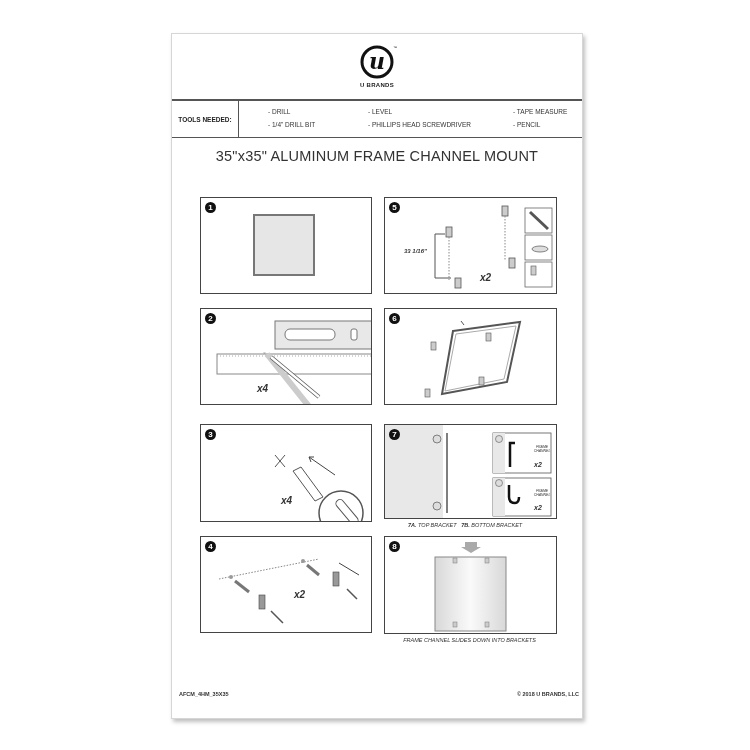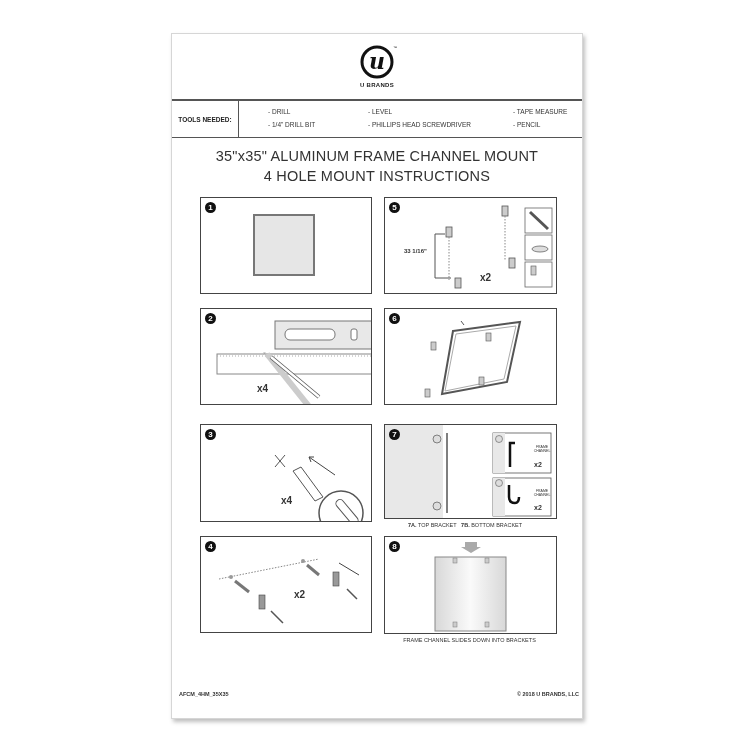--- a/index.html
+++ b/index.html
@@ -9,21 +9,21 @@
            border:1px solid #d6d6d6; box-shadow:2px 3px 4px rgba(0,0,0,0.25); }
   .logo { position:absolute; left:185px; top:8px; width:40px; height:40px; }
   .brand { position:absolute; left:0; width:410px; top:48px; text-align:center; font-size:6px; font-weight:bold; letter-spacing:0.3px; color:#222; }
   .tools { position:absolute; left:0; top:65px; width:410px; height:36px; border-top:2px solid #555; border-bottom:1px solid #555; }
   .tools-label { position:absolute; left:0; top:0; width:66px; height:36px; border-right:1px solid #555; font-size:6.5px; font-weight:bold; display:flex; align-items:center; justify-content:center; }
   .tool { position:absolute; font-size:6.5px; color:#333; white-space:nowrap; }
   .title { position:absolute; left:0; width:410px; top:112px; text-align:center; font-size:14.5px; line-height:20px; color:#333; letter-spacing:0.2px; }
   .panel { position:absolute; border:1.5px solid #444; background:#fff; overflow:hidden; }
   .panel svg { position:absolute; left:0; top:0; }
   .num { position:absolute; left:4px; top:4px; width:11px; height:11px; border-radius:50%; background:#111; color:#fff; font-size:8px; font-weight:bold; text-align:center; line-height:11px; }
-  .caption { position:absolute; font-size:5.5px; color:#333; white-space:nowrap; text-align:center; }
+  .caption { position:absolute; font-size:5.5px; color:#333; white-space:nowrap; text-align:center;font-style:italic; }
   .footer { position:absolute; top:657px; font-size:5.5px; font-weight:bold; color:#333; }
 </style>
 </head>
 <body>
 
 <div class="paper">
 
   <svg class="logo" viewBox="0 0 40 40" width="40" height="40">
     <circle cx="20" cy="20" r="15" fill="none" stroke="#111" stroke-width="3"></circle>
     <text x="20" y="27" text-anchor="middle" font-family="DejaVu Serif, serif" font-style="italic" font-weight="bold" font-size="22" fill="#111">u</text>
@@ -36,21 +36,20 @@
     <div class="tool" style="left:96px;top:7px;">- DRILL</div>
     <div class="tool" style="left:96px;top:20px;">- 1/4" DRILL BIT</div>
     <div class="tool" style="left:196px;top:7px;">- LEVEL</div>
     <div class="tool" style="left:196px;top:20px;">- PHILLIPS HEAD SCREWDRIVER</div>
     <div class="tool" style="left:341px;top:7px;">- TAPE MEASURE</div>
     <div class="tool" style="left:341px;top:20px;">- PENCIL</div>
   </div>
 
   <div class="title">
     <div>35"x35" ALUMINUM FRAME CHANNEL MOUNT</div>
-    <div>4 HOLE MOUNT INSTRUCTIONS</div>
   </div>
 
   <div class="panel" style="left:28px;top:163px;width:170px;height:95px;">
     <svg width="170" height="95">
       <rect x="53" y="17" width="60" height="60" fill="#e6e6e6" stroke="#777" stroke-width="2"></rect>
     </svg>
     <div class="num">1</div>
   </div>
 
   <div class="panel" style="left:212px;top:163px;width:171px;height:95px;">

